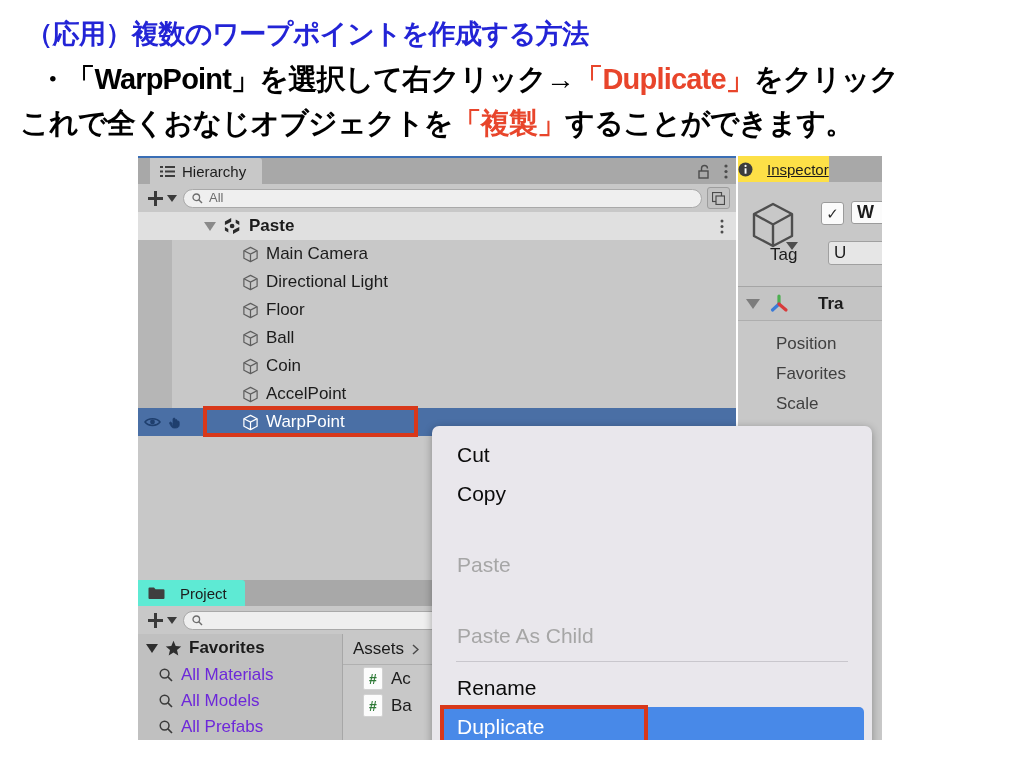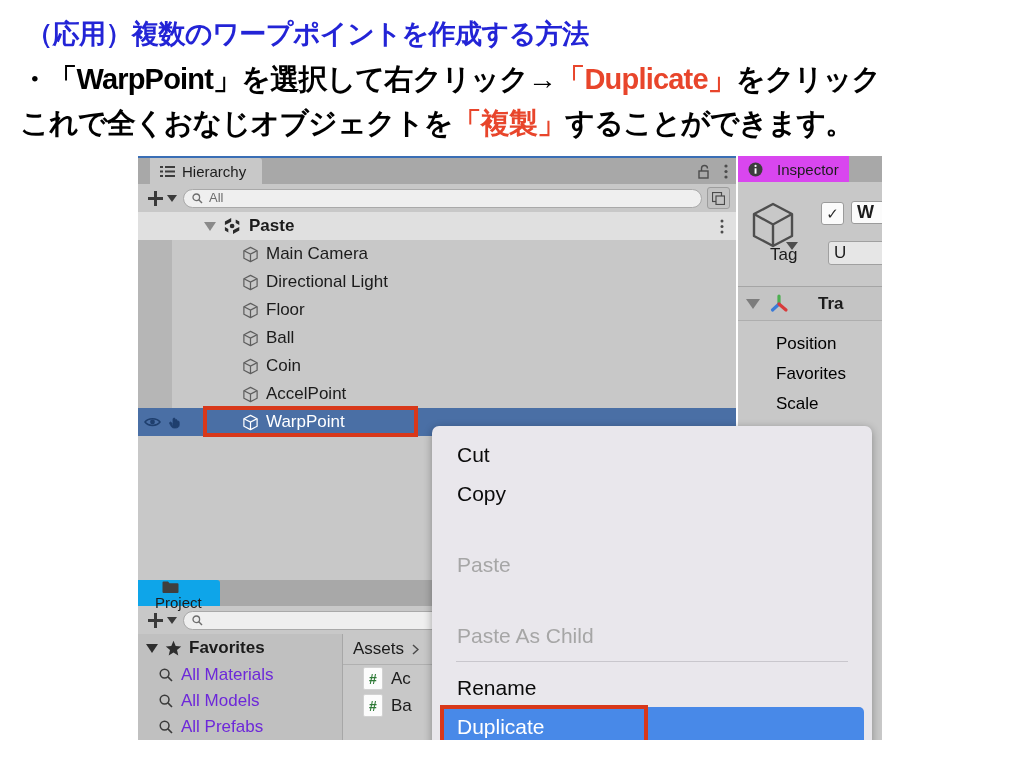--- a/index.html
+++ b/index.html
@@ -23,21 +23,21 @@
     position: absolute;
     left: 26px; top: 16px;
     font-size: 27px;
     font-weight: bold;
     color: #2324d6;
     letter-spacing: -0.5px;
     white-space: nowrap;
   }
   .line-2 {
     position: absolute;
-    left: 20px; top: 60px;
+    left: 38px; top: 60px;
     font-size: 29px;
     font-weight: bold;
     color: #000000;
     letter-spacing: -0.8px;
     white-space: nowrap;
   }
   .line-3 {
     position: absolute;
     left: 20px; top: 104px;
     font-size: 29px;
@@ -208,24 +208,25 @@
     height: 26px;
     background: #a8a8a8;
     position: relative;
   }
   .insp-tab {
     position: absolute;
     left: 0; top: 0;
     height: 26px;
     display: flex;
     align-items: center;
-    padding: 0 10px;
-    box-sizing: border-box;
-    background: #d946ef;
-    white-space: nowrap;
+    padding: 0 0;
+    box-sizing: border-box;
+    background: #fde047;
+    white-space: nowrap;
+    text-decoration: underline;
   }
   .insp-head {
     height: 104px;
     background: #c8c8c8;
     position: relative;
     border-bottom: 1px solid #a5a5a5;
   }
   .insp-cube { position: absolute; left: 10px; top: 18px; }
   .insp-check {
     position: absolute;
@@ -280,21 +281,21 @@
     white-space: nowrap;
     overflow: hidden;
   }
   .insp-comp-body { background: #c8c8c8; padding-top: 8px; }
   .insp-prop {
     height: 30px;
     display: flex;
     align-items: center;
     padding-left: 38px;
     font-size: 17px;
-    color: #000000;
+    color: #404040;
     white-space: nowrap;
   }
   .insp-fragments {
     position: absolute;
     left: 122px; top: 300px;
     width: 22px;
     font-size: 17px;
     color: #2a2a2a;
     line-height: 42px;
     overflow: hidden;
@@ -311,27 +312,26 @@
   }
   .proj-tabbar {
     height: 26px;
     background: #a8a8a8;
     position: relative;
   }
   .proj-tab {
     position: absolute;
     left: 0; top: 0;
     height: 26px;
-    background: #0ea5e9;
+    background: #5eead4;
     display: flex;
     align-items: center;
     padding: 0 18px 0 10px;
     box-sizing: border-box;
     border-top-right-radius: 3px;
-    flex-direction: column;
   }
   .proj-toolbar {
     height: 28px;
     background: #c8c8c8;
     display: flex;
     align-items: center;
     padding: 0 6px;
     box-sizing: border-box;
   }
   .proj-search {

